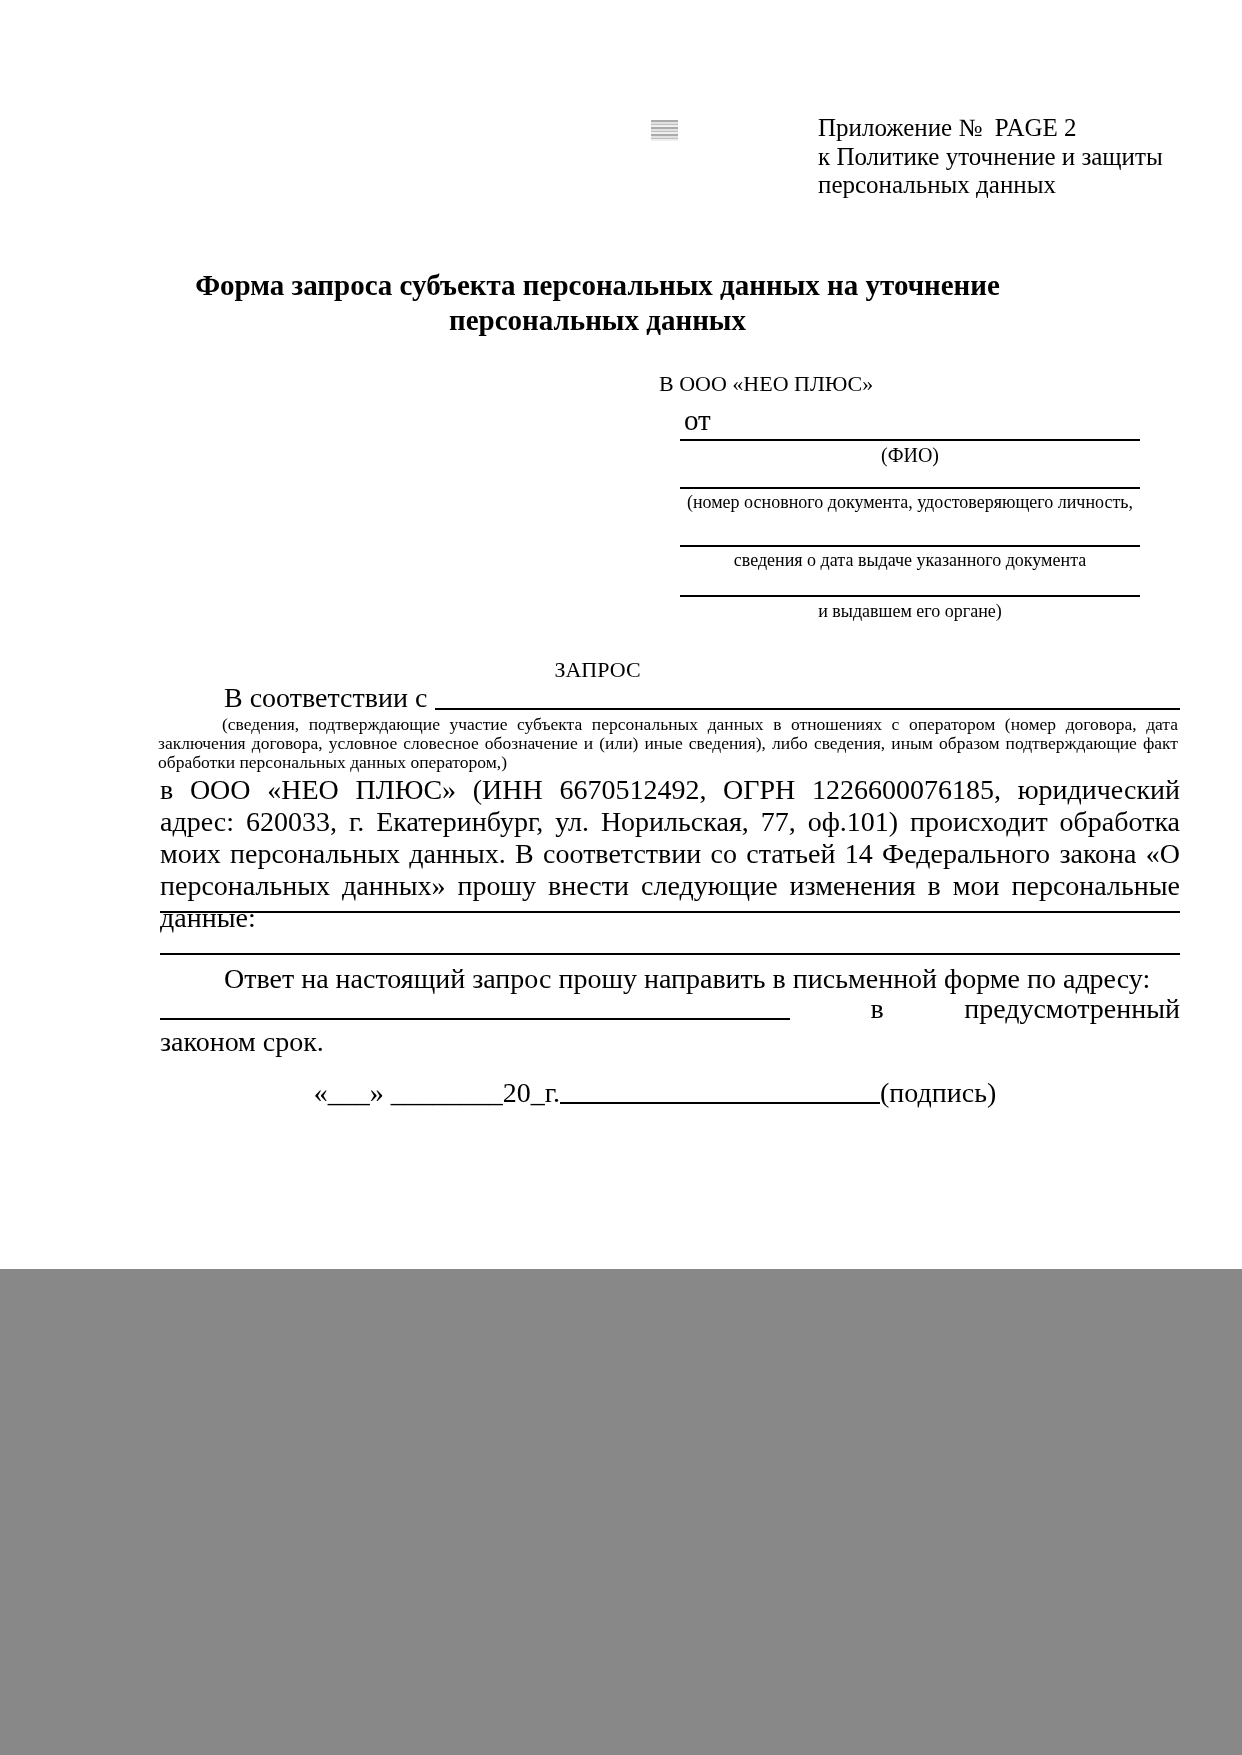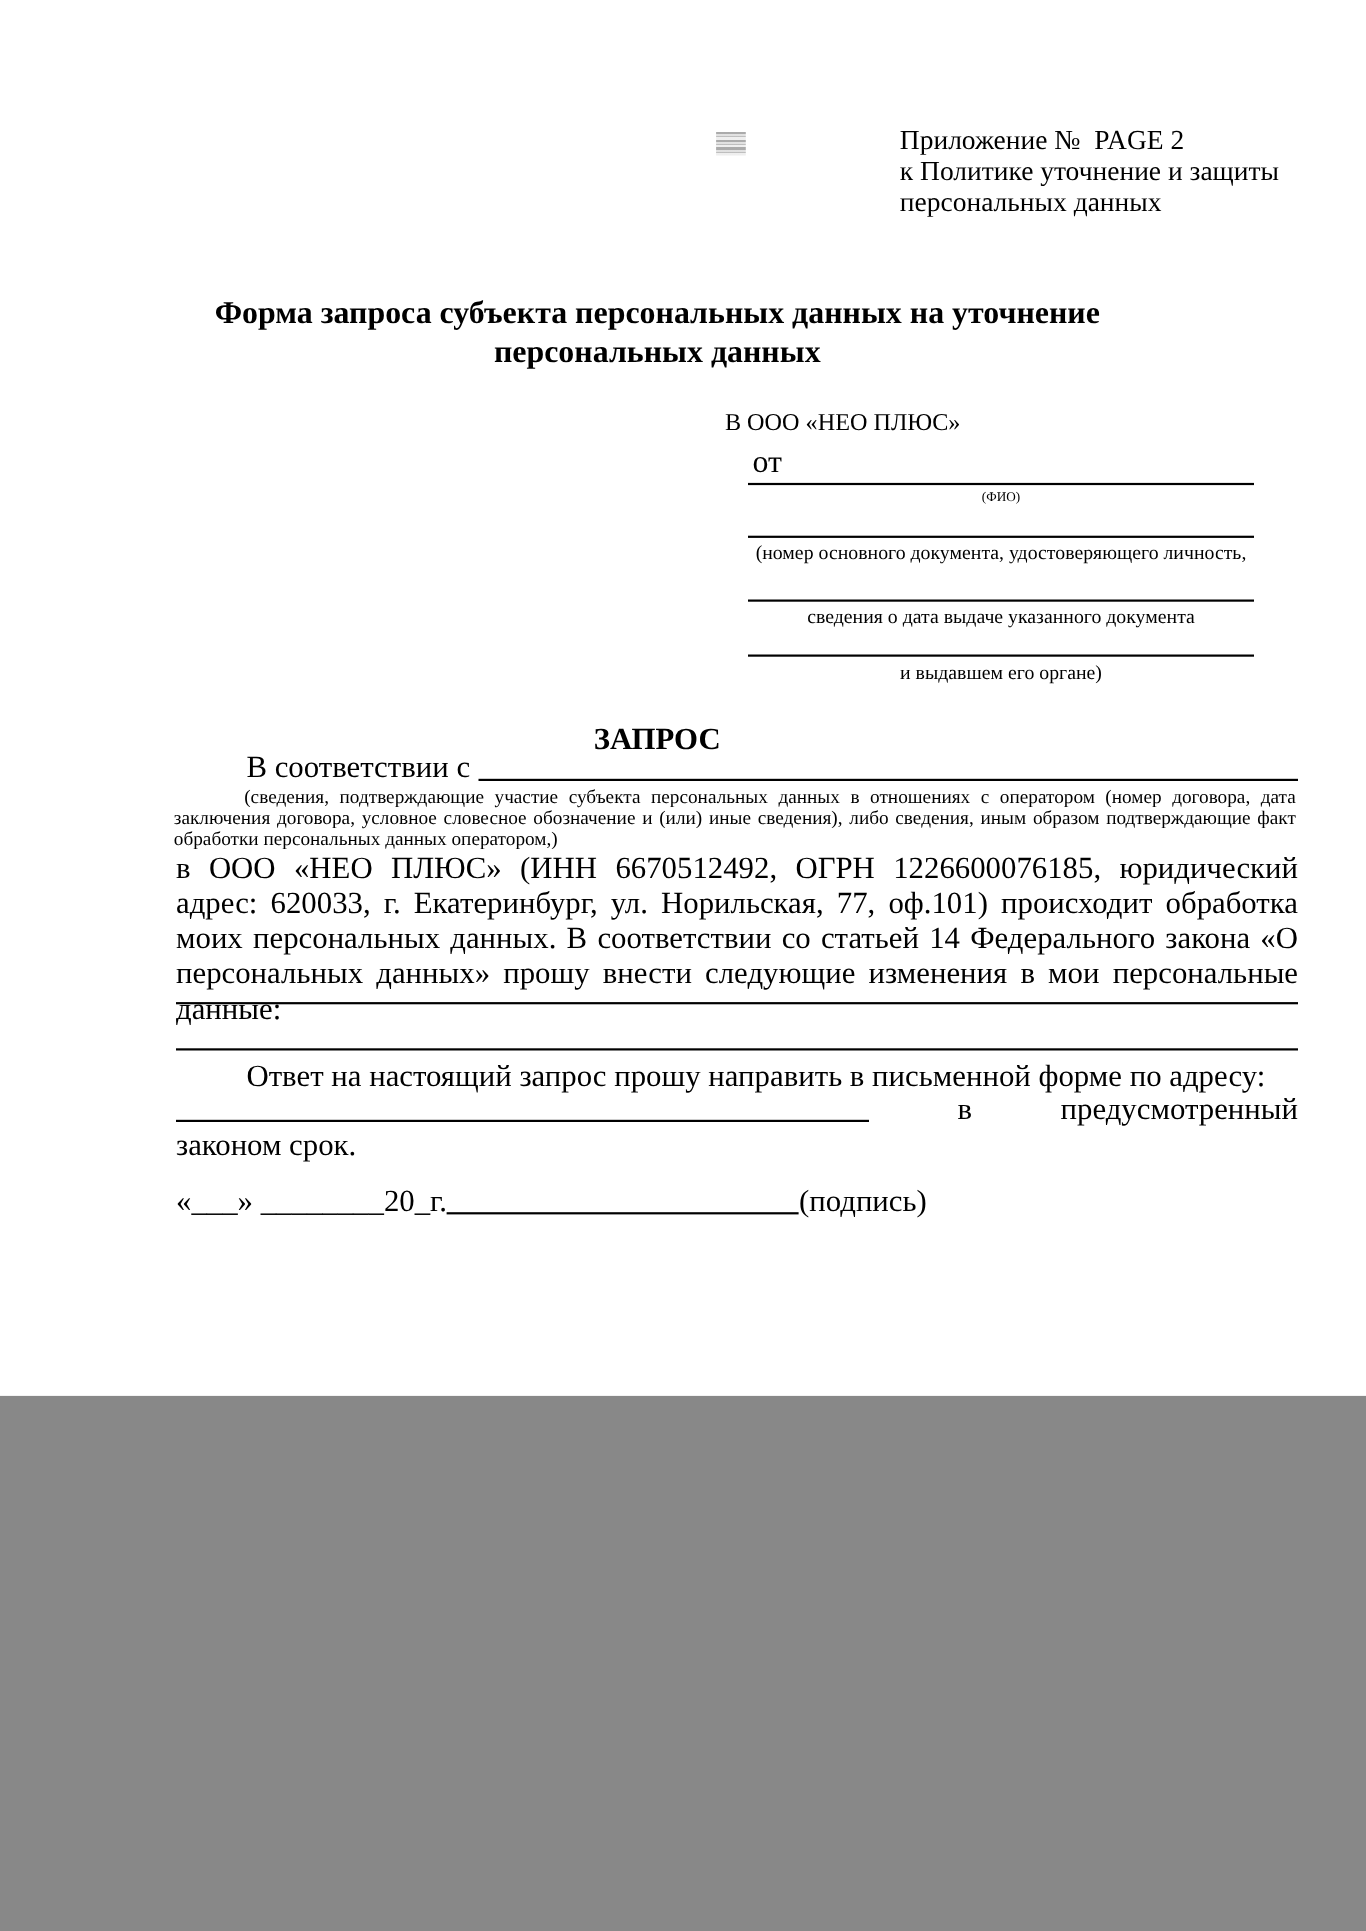--- a/index.html
+++ b/index.html
@@ -20,36 +20,36 @@
     opacity:.85;
   }
   .hdr-block{left:818px;top:114px;font-size:25px;line-height:28.5px;}
   .hdr-line{white-space:pre-wrap;}
   .title-block{left:160px;top:268px;width:875px;text-align:center;
     font-size:29px;font-weight:bold;line-height:35px;}
   .addr-to{left:659px;top:371px;font-size:22px;}
   .addr-from{left:684px;top:404px;font-size:29px;}
   .rule{left:680px;width:460px;border-top:2px solid #000;height:0;}
   .cap{left:680px;width:460px;text-align:center;}
-  .cap-large{font-size:12px;text-align:center;}
+  .cap-large{font-size:20px;text-align:center;}
   .cap-small{font-size:18px;}
-  .req-heading{left:160px;top:657px;width:875px;text-align:center;font-size:28px;font-weight:bold;}
+  .req-heading{left:160px;top:657px;width:875px;text-align:center;font-size:22px;}
   .intro{left:160px;top:682px;width:1020px;display:flex;align-items:flex-end;font-size:28px;line-height:32px;}
   .intro-prefix{padding-left:64px;white-space:nowrap;text-align:center;}
   .fill-rule{flex:1;border-bottom:2px solid #000;height:0;margin-bottom:4px;margin-left:8px;}
   .note{left:158px;top:715px;width:1020px;font-size:17.5px;line-height:18.8px;
     text-align:justify;text-indent:64px;}
   .body-para{left:160px;top:774px;width:1020px;font-size:28px;line-height:32px;text-align:justify;}
   .blank-rule{left:160px;width:1020px;border-top:2px solid #000;height:0;}
   .resp1{left:160px;top:963px;width:1020px;font-size:28px;text-indent:64px;line-height:31px;}
   .resp2{left:160px;top:993px;width:1020px;display:flex;justify-content:space-between;
     align-items:flex-end;font-size:28px;line-height:31px;}
   .resp2-rule{width:630px;border-bottom:2px solid #000;height:0;margin-bottom:4px;}
   .resp3{left:160px;top:1026px;font-size:28px;line-height:31px;}
-  .sig-row{left:160px;top:1077px;width:1020px;display:flex;justify-content:flex-start;
+  .sig-row{left:160px;top:1077px;width:1020px;display:flex;justify-content:center;
     align-items:flex-end;font-size:28px;line-height:32px;}
   .sig-right{display:flex;align-items:flex-end;margin-right:30px;}
   .sig-rule{width:320px;border-bottom:2px solid #000;height:0;margin-bottom:5px;}
 </style>
 </head>
 <body>
 
 <div class="page">
 
   <div class="abs embedded-icon"></div>

